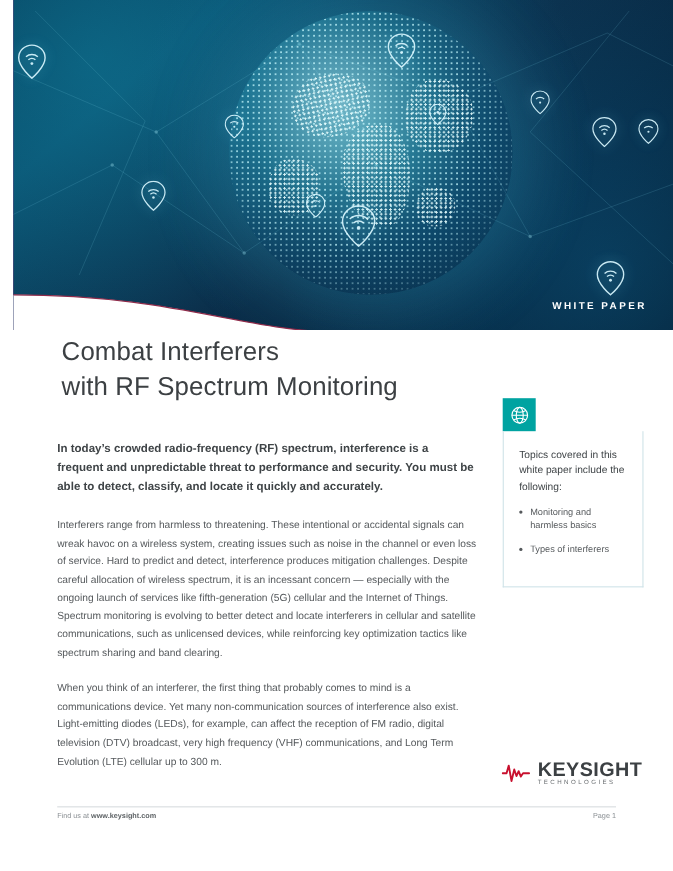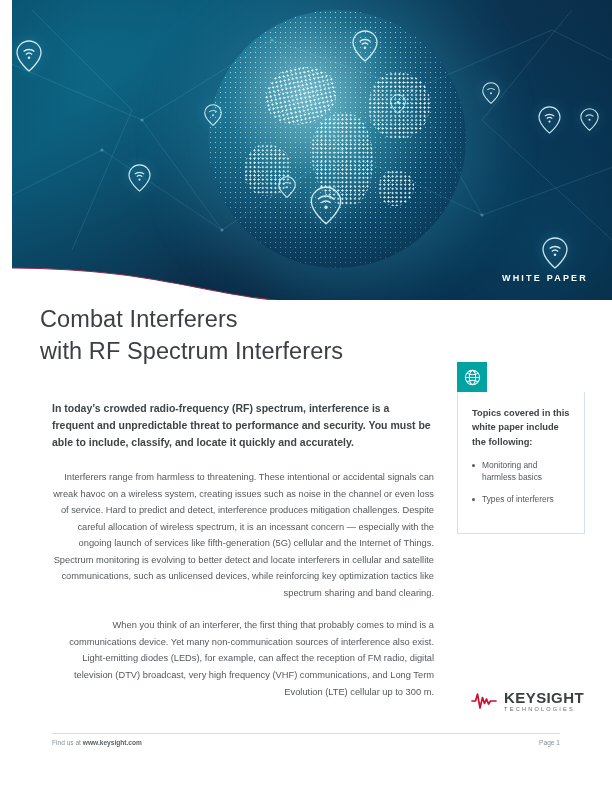--- a/index.html
+++ b/index.html
@@ -101,21 +101,21 @@
     top: 273px;
     font-size: 9px;
     letter-spacing: 2.2px;
     font-weight: bold;
     color: #ffffff;
   }
 
   
   .title-block {
     position: absolute;
-    left: 40px;
+    left: 56px;
     top: 303px;
     width: 430px;
   }
   .title-line {
     font-size: 23.5px;
     font-weight: normal;
     color: #3c4043;
     line-height: 1.38;
     letter-spacing: .1px;
   }
@@ -132,21 +132,20 @@
     line-height: 1.62;
     color: #3f4447;
     font-weight: bold;
     margin: 0 0 18px 0;
   }
   .para {
     font-size: 9.3px;
     line-height: 1.78;
     color: #55595c;
     margin: 0 0 16px 0;
-    text-align: right;
   }
 
   
   .side-icon {
     position: absolute;
     left: 457px;
     top: 362px;
     width: 30px;
     height: 30px;
     background: #00a3a1;
@@ -162,21 +161,21 @@
     min-height: 142px;
     border: 1px solid #cfe3e8;
     border-top: none;
     box-sizing: border-box;
     padding: 14px 13px 14px 14px;
   }
   .side-title {
     font-size: 9.3px;
     line-height: 1.55;
     color: #3f4447;
-    font-weight: bold;
+    font-weight: normal;
     margin: 0 0 10px 0;
   }
   .side-list {
     margin: 0;
     padding: 0;
     list-style: none;
   }
   .side-list li {
     position: relative;
     font-size: 8.4px;
@@ -201,21 +200,21 @@
     top: 690px;
     display: flex;
     align-items: center;
     gap: 7px;
   }
   .logo-wave { display: block; }
   .logo-text {
     line-height: 1;
   }
   .logo-main {
-    font-size: 15px;
+    font-size: 18px;
     font-weight: bold;
     color: #3c4043;
     letter-spacing: .4px;
   }
   .logo-sub {
     font-size: 5.6px;
     letter-spacing: 2.2px;
     color: #6a6e71;
     margin-top: 2px;
   }
@@ -370,25 +369,25 @@
       <path d="M0 46 C 150 46, 210 80, 300 80 L0 80 Z" fill="#ffffff"></path>
       <path d="M0 46 C 150 46, 210 80, 300 80" fill="none" stroke="#8f2b4a" stroke-width="1.1"></path>
       <path d="M300 80 L612 80 L612 78 L300 78 Z" fill="#ffffff"></path>
     </svg>
 
     <div class="white-paper-tag">WHITE PAPER</div>
   </div>
 
   <div class="title-block">
     <div class="title-line">Combat Interferers</div>
-    <div class="title-line">with RF Spectrum Interferers</div>
+    <div class="title-line">with RF Spectrum Monitoring</div>
   </div>
 
   <div class="body-col">
-    <p class="lede">In today’s crowded radio-frequency (RF) spectrum, interference is a frequent and unpredictable threat to performance and security. You must be able to include, classify, and locate it quickly and accurately.</p>
+    <p class="lede">In today’s crowded radio-frequency (RF) spectrum, interference is a frequent and unpredictable threat to performance and security. You must be able to detect, classify, and locate it quickly and accurately.</p>
     <p class="para">Interferers range from harmless to threatening. These intentional or accidental signals can wreak havoc on a wireless system, creating issues such as noise in the channel or even loss of service. Hard to predict and detect, interference produces mitigation challenges. Despite careful allocation of wireless spectrum, it is an incessant concern — especially with the ongoing launch of services like fifth-generation (5G) cellular and the Internet of Things. Spectrum monitoring is evolving to better detect and locate interferers in cellular and satellite communications, such as unlicensed devices, while reinforcing key optimization tactics like spectrum sharing and band clearing.</p>
     <p class="para">When you think of an interferer, the first thing that probably comes to mind is a communications device. Yet many non-communication sources of interference also exist. Light-emitting diodes (LEDs), for example, can affect the reception of FM radio, digital television (DTV) broadcast, very high frequency (VHF) communications, and Long Term Evolution (LTE) cellular up to 300 m.</p>
   </div>
 
   <div class="side-icon">
     <svg width="19" height="19" viewBox="0 0 24 24" fill="none" stroke="#ffffff" stroke-width="1.3">
       <circle cx="12" cy="12" r="9"></circle>
       <ellipse cx="12" cy="12" rx="4" ry="9"></ellipse>
       <line x1="3" y1="12" x2="21" y2="12"></line>
       <path d="M5 6.5c2 1.3 4.3 2 7 2s5-0.7 7-2"></path>

